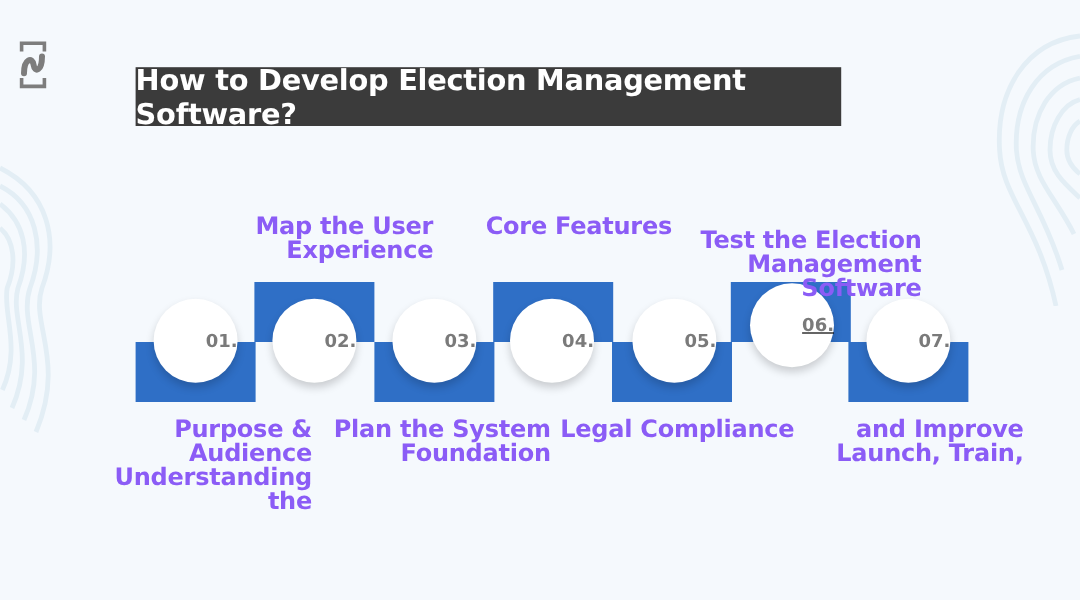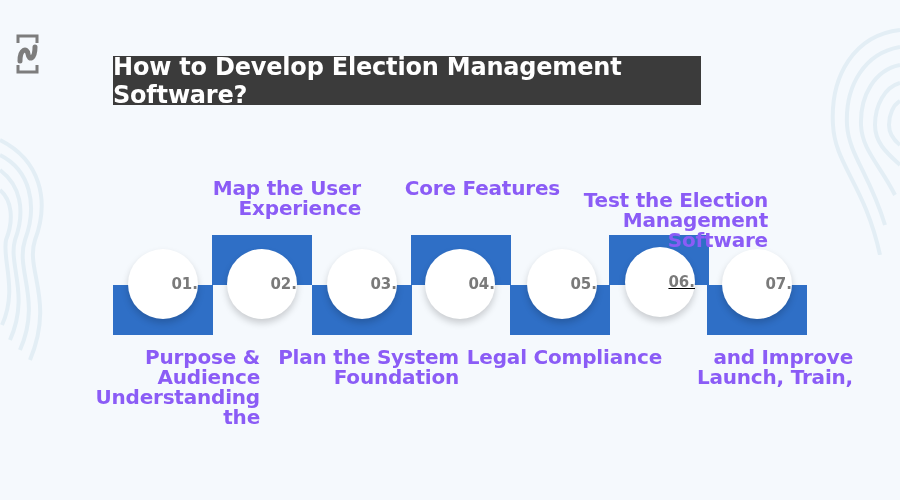--- a/index.html
+++ b/index.html
@@ -83,21 +83,21 @@
 </div>
 <div class="circle" style="left:327px;top:249px;">
   <span>03.</span>
 </div>
 <div class="circle" style="left:425px;top:249px;">
   <span>04.</span>
 </div>
 <div class="circle" style="left:527px;top:249px;">
   <span>05.</span>
 </div>
-<div class="circle" style="left:625px;top:247px;text-decoration:underline;">
+<div class="circle" style="left:625px;top:236px;text-decoration:underline;">
   <span>06.</span>
 </div>
 <div class="circle" style="left:722px;top:249px;">
   <span>07.</span>
 </div>
 
 <div class="label" style="left:161px;top:178px;">
   <span>Map the User</span>
   <span>Experience</span>
 </div>

